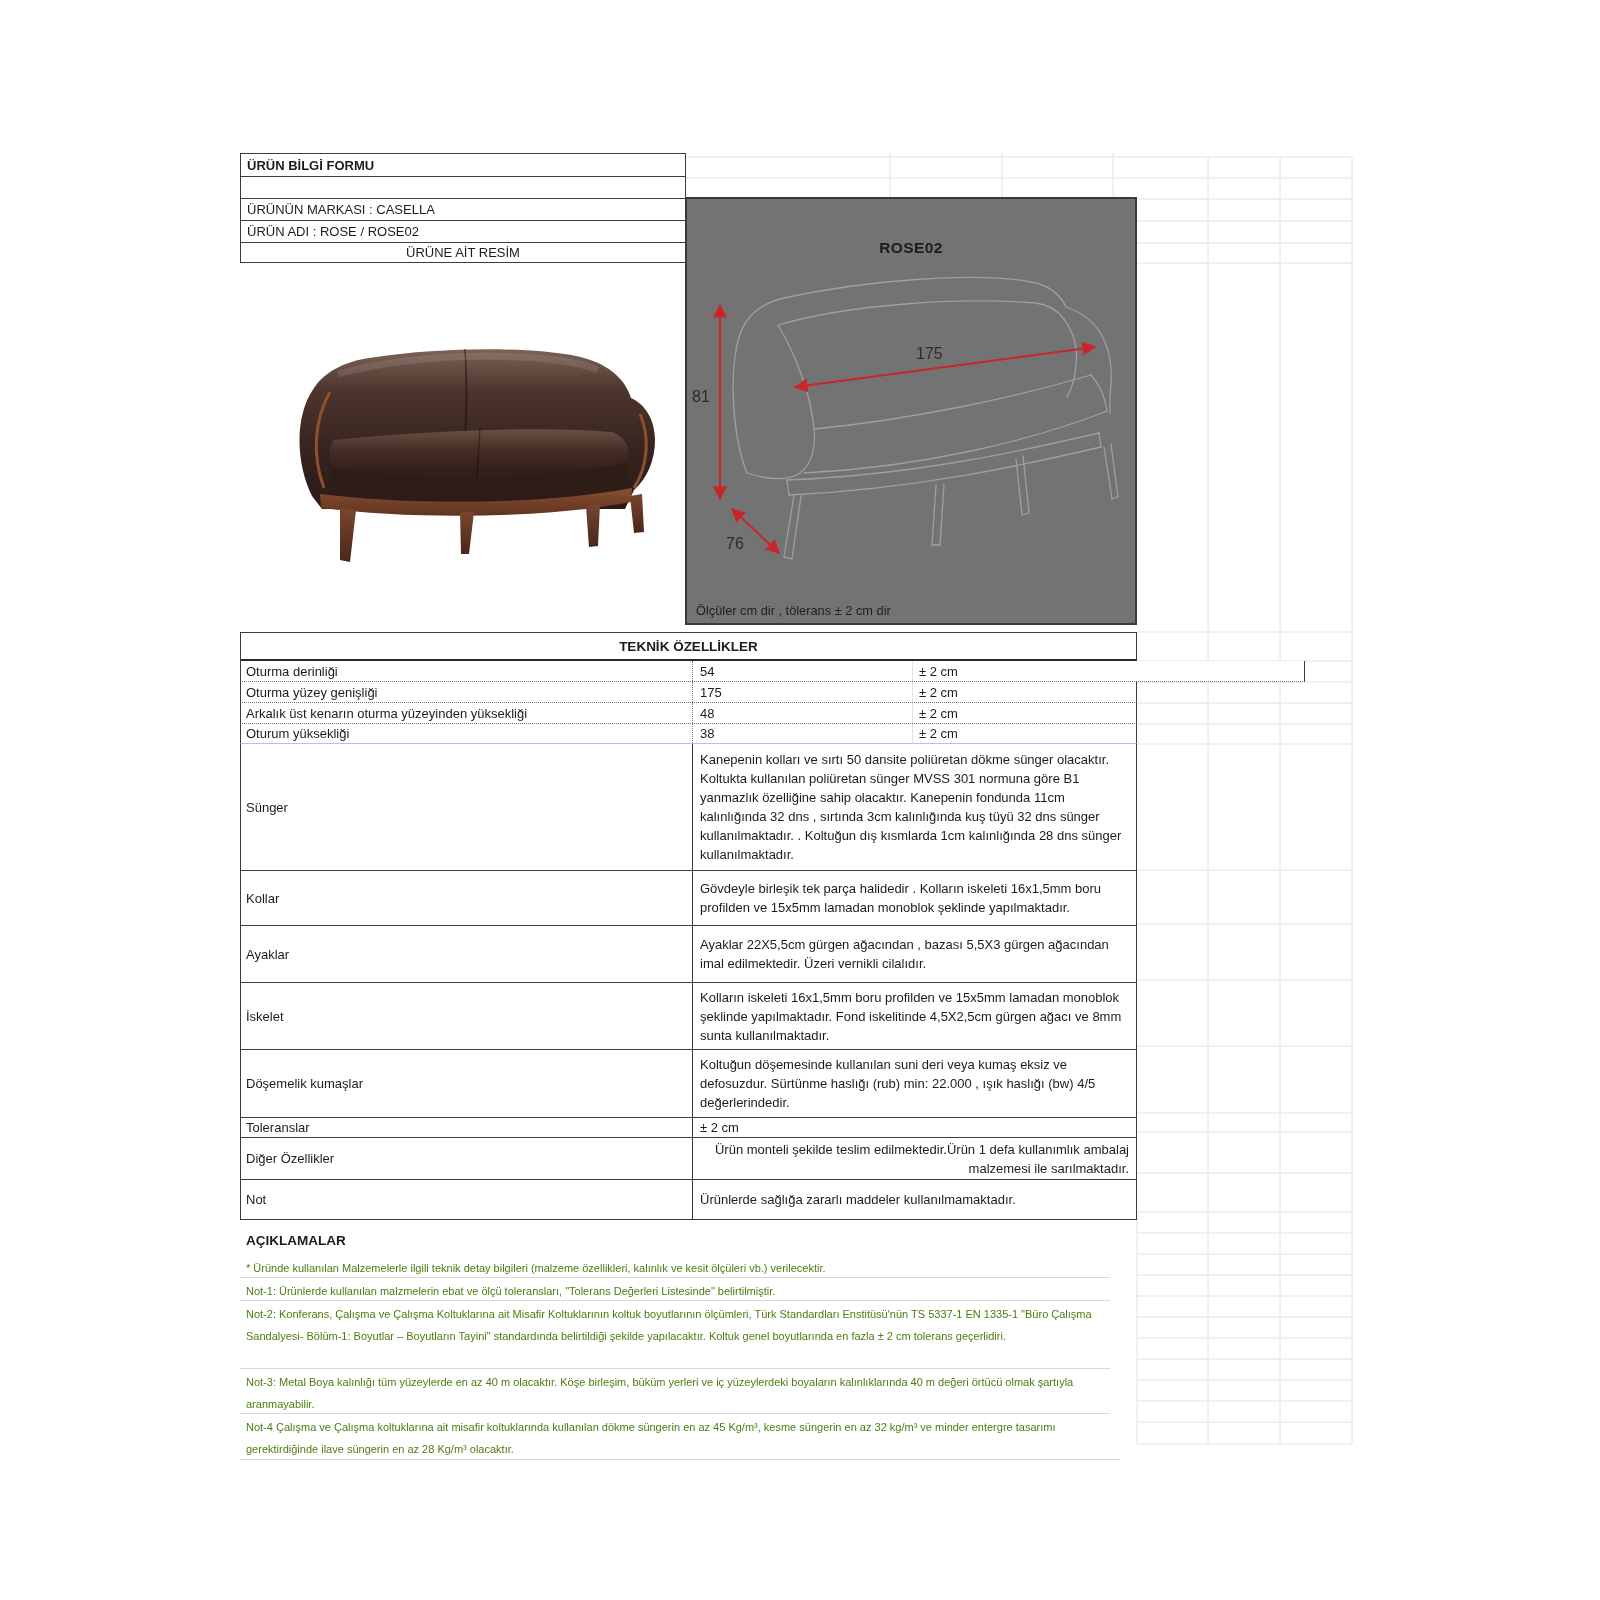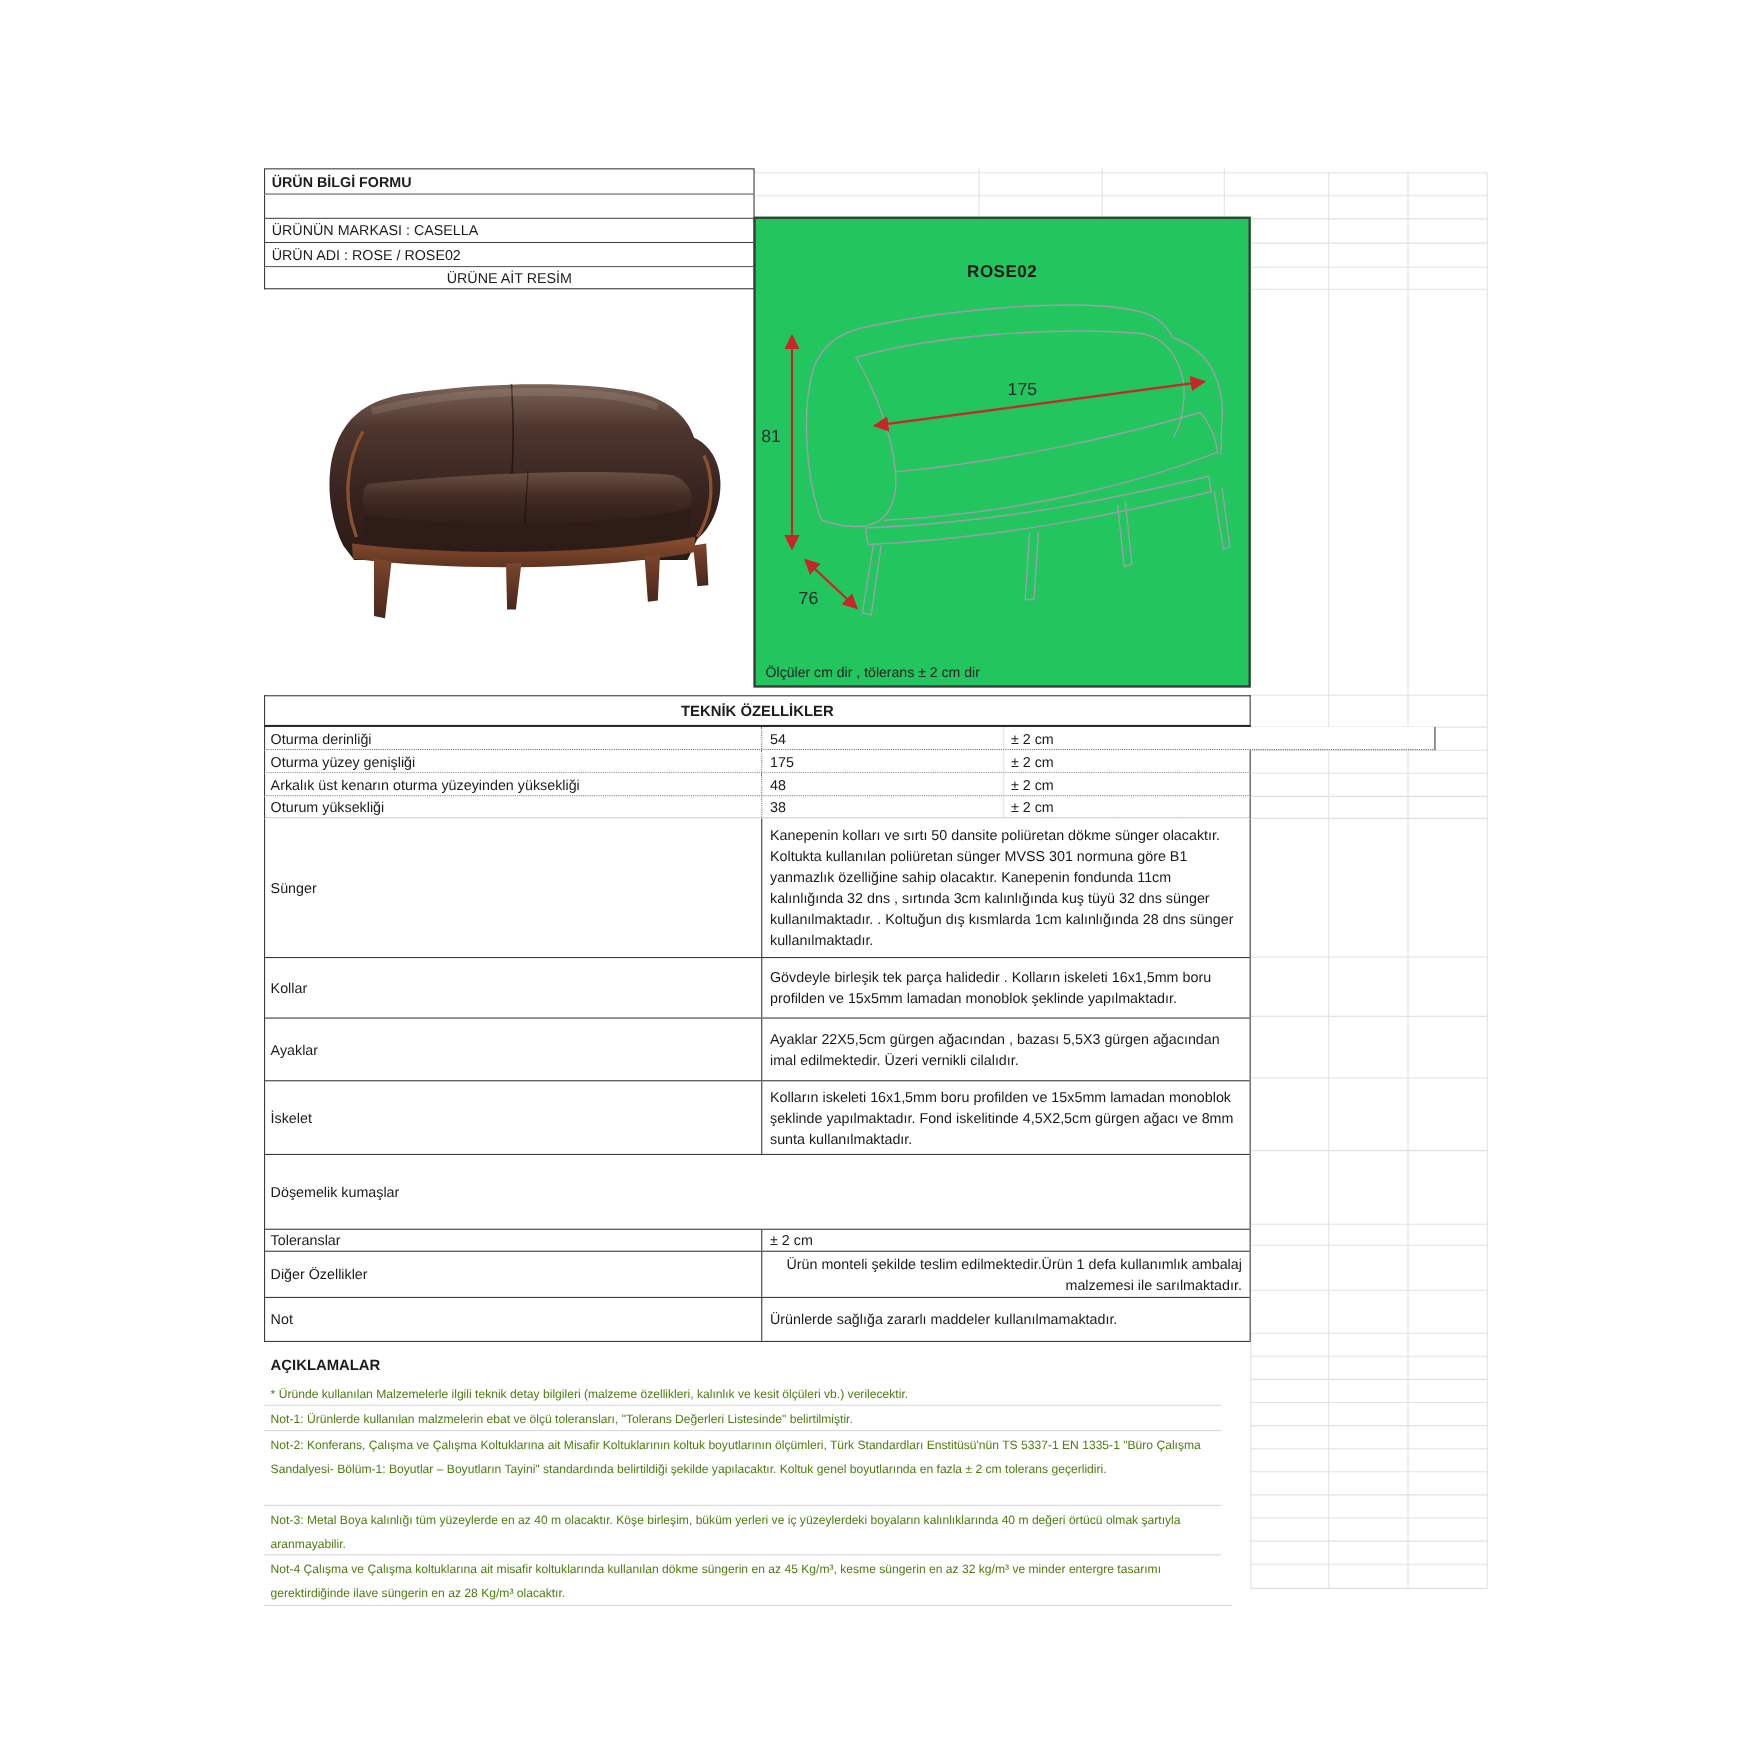--- a/index.html
+++ b/index.html
@@ -4,21 +4,21 @@
 <style>
   html,body{margin:0;padding:0;background:#fff;}
   .sheet{position:relative;width:1600px;height:1600px;background:#fff;
          font-family:"Liberation Sans",sans-serif;color:#1c1c1c;overflow:hidden;}
   .abs{position:absolute;box-sizing:border-box;}
   .cellbox{border:1px solid #3c3c3c;border-top:none;display:flex;align-items:center;
            font-size:13px;padding-left:6px;background:#fff;}
   .cellbox.first{border-top:1px solid #3c3c3c;}
   .cellbox.center{justify-content:center;padding-left:0;}
   .bold{font-weight:bold;}
-  .panel{border:2px solid #3a3a3a;background:#22c55e;}
+  .panel{border:2px solid #3a3a3a;background:#737373;}
   .panel-title{text-align:center;margin-top:40px;font-size:15.5px;font-weight:bold;letter-spacing:.4px;}
   .panel-caption{position:absolute;left:9px;top:404px;font-size:12.8px;color:#222;}
   .thead{border:1px solid #3c3c3c;border-bottom:2px solid #2a2a2a;display:flex;align-items:center;
          justify-content:center;font-weight:bold;font-size:13.5px;background:#fff;}
   .mrow{display:flex;border-left:1px solid #3c3c3c;border-right:1px solid #3c3c3c;
         border-bottom:1px dotted #6f6f6f;font-size:13px;background:#fff;}
   .mrow.solidb{border-bottom:1px solid #c4b5fd;}
   .mrow .lab{width:446px;display:flex;align-items:center;padding-left:5px;}
   .mrow .val{width:212px;display:flex;align-items:center;padding-left:7px;border-left:1px dotted #777;}
   .mrow .tol{flex:1;display:flex;align-items:center;padding-left:6px;border-left:1px solid #e3e3e3;}
@@ -223,20 +223,21 @@
     <div class="drow" style="height:56px;">
       <span class="lab">Ayaklar</span>
       <span class="val">Ayaklar 22X5,5cm gürgen ağacından , bazası 5,5X3 gürgen ağacından imal edilmektedir. Üzeri vernikli cilalıdır.</span>
     </div>
     <div class="drow" style="height:66px;">
       <span class="lab">İskelet</span>
       <span class="val">Kolların iskeleti 16x1,5mm boru profilden ve 15x5mm lamadan monoblok şeklinde yapılmaktadır. Fond iskelitinde 4,5X2,5cm gürgen ağacı ve 8mm sunta kullanılmaktadır.</span>
     </div>
     <div class="drow" style="height:67px;">
       <span class="lab">Döşemelik kumaşlar</span>
+      <span class="val">Koltuğun döşemesinde kullanılan suni deri veya kumaş eksiz ve defosuzdur. Sürtünme haslığı (rub) min: 22.000 , ışık haslığı (bw) 4/5 değerlerindedir.</span>
     </div>
     <div class="drow" style="height:19px;">
       <span class="lab">Toleranslar</span>
       <span class="val">± 2 cm</span>
     </div>
     <div class="drow" style="height:41px;text-align:right;">
       <span class="lab">Diğer Özellikler</span>
       <span class="val">Ürün monteli şekilde teslim edilmektedir.Ürün 1 defa kullanımlık ambalaj malzemesi ile sarılmaktadır.</span>
     </div>
     <div class="drow" style="height:39px;">

